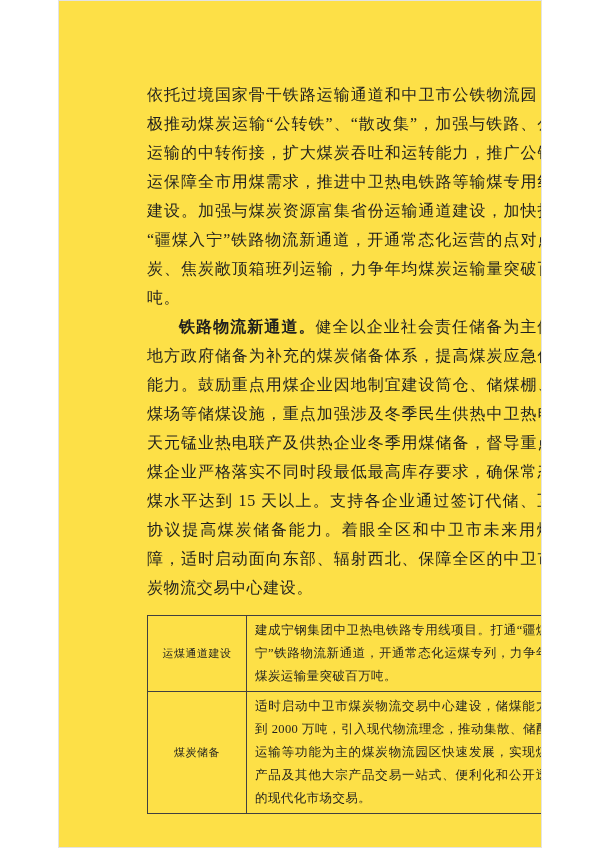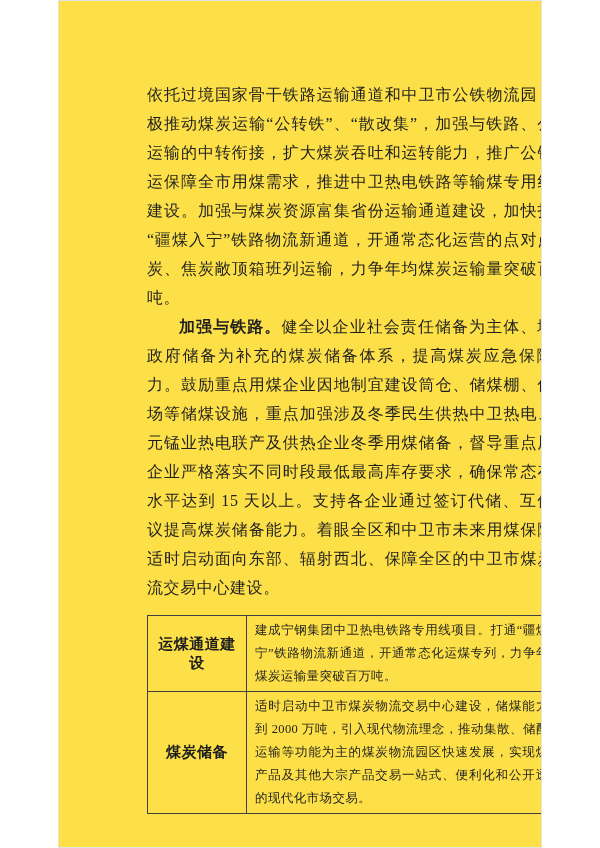--- a/index.html
+++ b/index.html
@@ -54,22 +54,22 @@
     height: 30px;
     font-size: 14px;
     font-weight: bold;
     text-align: center;
     vertical-align: middle;
     letter-spacing: 0.5px;
     padding: 2px 4px;
   }
   .box-table .label-cell {
     width: 99px;
-    font-size: 15px;
-    font-weight: bold;
+    font-size: 11px;
+    font-weight: normal;
     text-align: center;
     vertical-align: middle;
     letter-spacing: 0.5px;
     padding: 2px 4px;
   }
   .box-table .desc-cell {
     font-size: 12.5px;
     line-height: 23px;
     text-align: justify;
     text-justify: inter-character;
@@ -90,21 +90,21 @@
   }
 </style>
 </head>
 <body>
 
 <div class="page">
   <div class="content">
 
     <p class="body-para">依托过境国家骨干铁路运输通道和中卫市公铁物流园，积极推动煤炭运输“公转铁”、“散改集”，加强与铁路、公路运输的中转衔接，扩大煤炭吞吐和运转能力，推广公铁联运保障全市用煤需求，推进中卫热电铁路等输煤专用线路建设。加强与煤炭资源富集省份运输通道建设，加快打通“疆煤入宁”铁路物流新通道，开通常态化运营的点对点煤炭、焦炭敞顶箱班列运输，力争年均煤炭运输量突破百万吨。</p>
 
-    <p class="body-para indent"><span class="bold-lead">加强与铁路。</span><span>健全以企业社会责任储备为主体、地方政府储备为补充的煤炭储备体系，提高煤炭应急保障能力。鼓励重点用煤企业因地制宜建设筒仓、储煤棚、储煤场等储煤设施，重点加强涉及冬季民生供热中卫热电、天元锰业热电联产及供热企业冬季用煤储备，督导重点用煤企业严格落实不同时段最低最高库存要求，确保常态存煤水平达到 15 天以上。支持各企业通过签订代储、互保协议提高煤炭储备能力。着眼全区和中卫市未来用煤保障，适时启动面向东部、辐射西北、保障全区的中卫市煤炭物流交易中心建设。</span></p>
+    <p class="body-para indent"><span class="bold-lead">铁路物流新通道。</span><span>健全以企业社会责任储备为主体、地方政府储备为补充的煤炭储备体系，提高煤炭应急保障能力。鼓励重点用煤企业因地制宜建设筒仓、储煤棚、储煤场等储煤设施，重点加强涉及冬季民生供热中卫热电、天元锰业热电联产及供热企业冬季用煤储备，督导重点用煤企业严格落实不同时段最低最高库存要求，确保常态存煤水平达到 15 天以上。支持各企业通过签订代储、互保协议提高煤炭储备能力。着眼全区和中卫市未来用煤保障，适时启动面向东部、辐射西北、保障全区的中卫市煤炭物流交易中心建设。</span></p>
 
     <table class="box-table">
       <tbody>
         <tr class="row-channel">
           <td class="label-cell">运煤通道建设</td>
           <td class="desc-cell">建成宁钢集团中卫热电铁路专用线项目。打通“疆煤入宁”铁路物流新通道，开通常态化运煤专列，力争年均煤炭运输量突破百万吨。</td>
         </tr>
         <tr class="row-storage">
           <td class="label-cell">煤炭储备</td>
           <td class="desc-cell">适时启动中卫市煤炭物流交易中心建设，储煤能力达到 2000 万吨，引入现代物流理念，推动集散、储配、运输等功能为主的煤炭物流园区快速发展，实现煤炭产品及其他大宗产品交易一站式、便利化和公开透明的现代化市场交易。</td>

